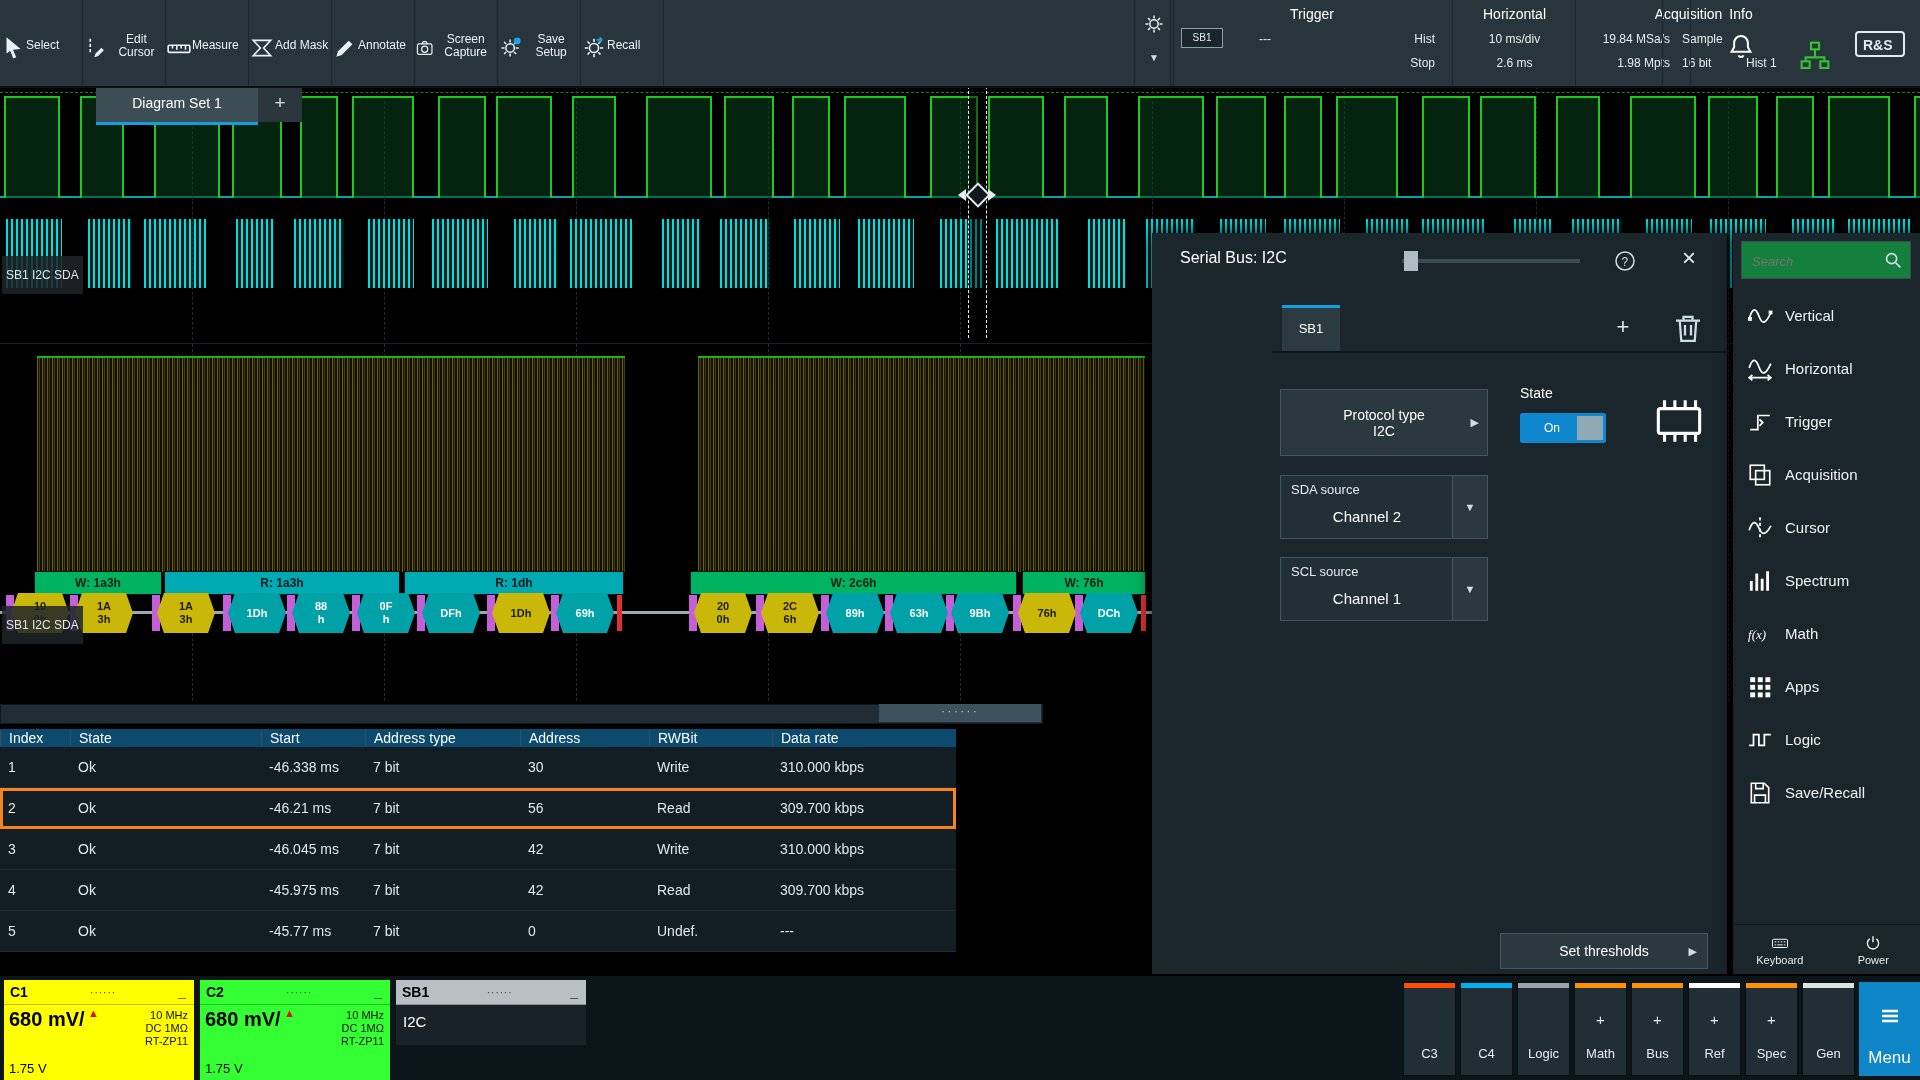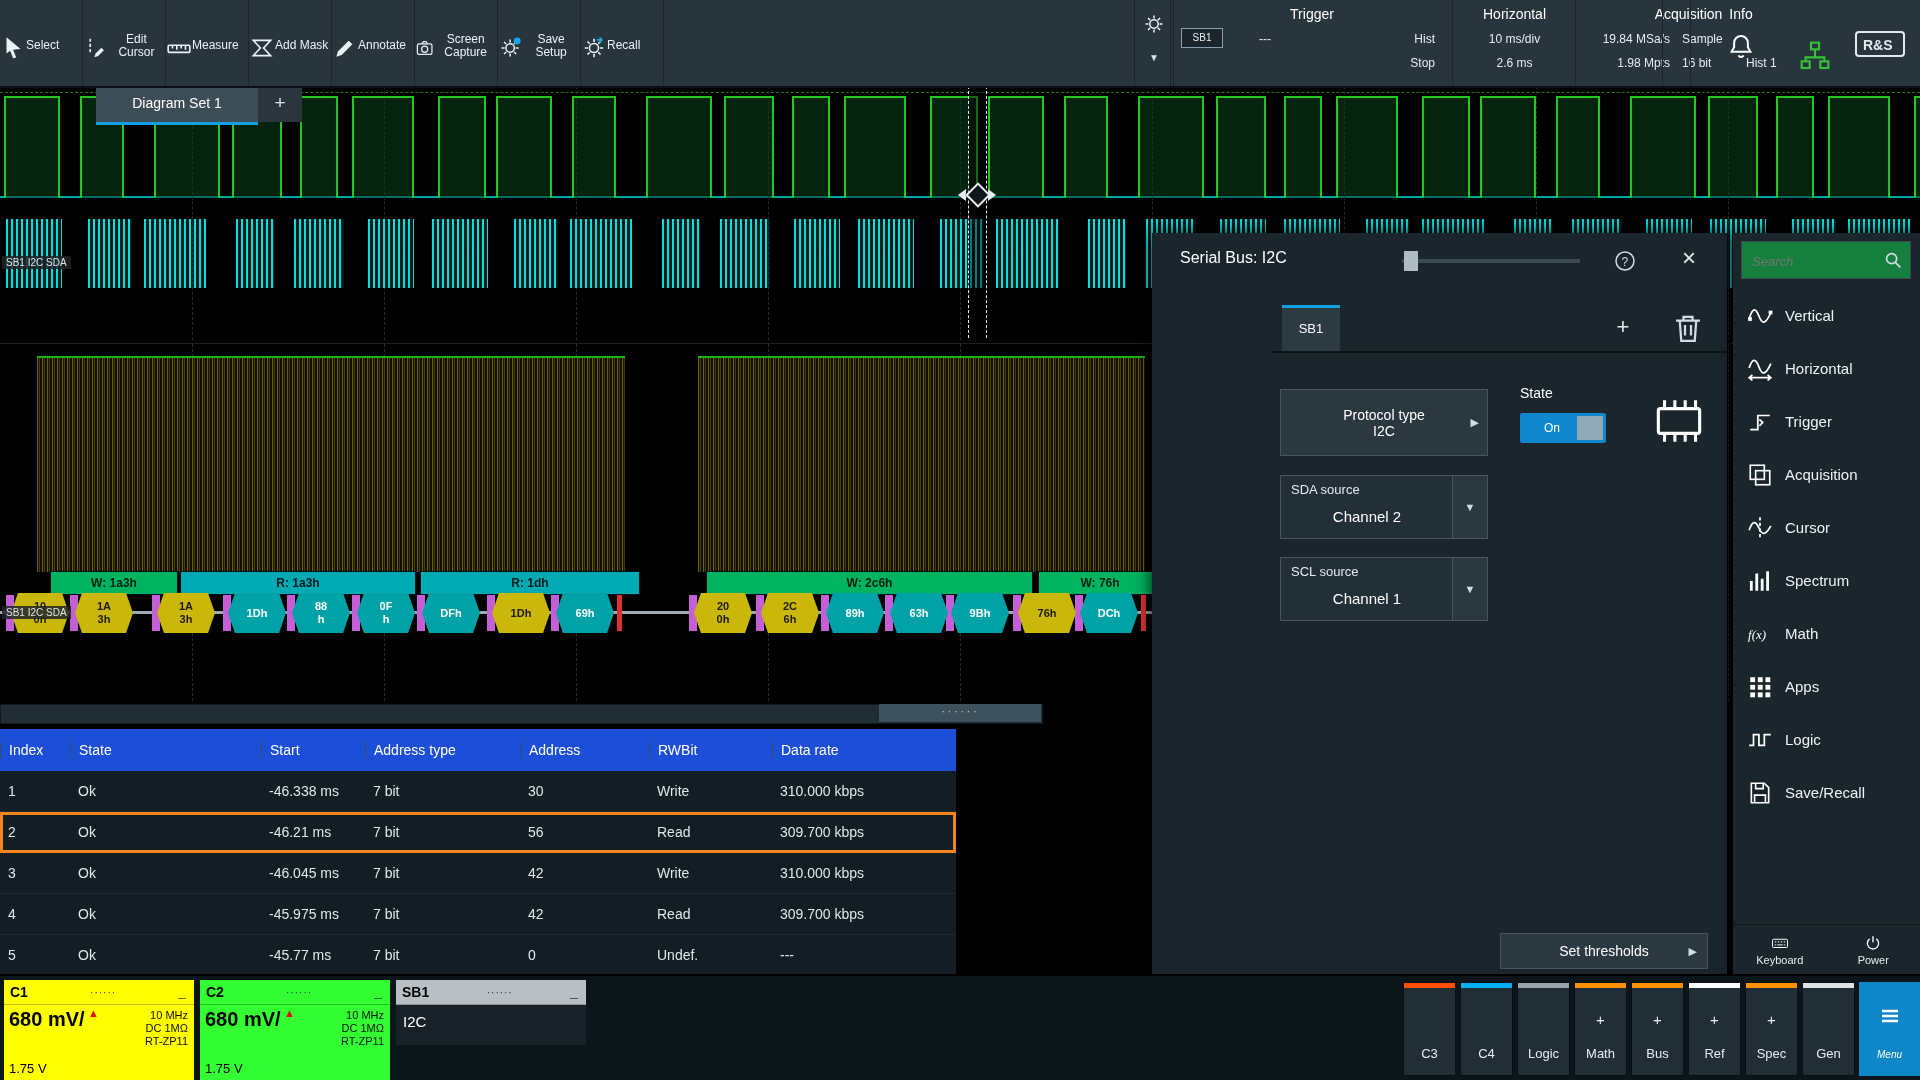--- a/index.html
+++ b/index.html
@@ -42,60 +42,60 @@
 
   
   #wave1{position:absolute;left:0;top:0;width:1920px;height:254px;overflow:hidden;}
   .topdash{position:absolute;left:0;top:6px;width:1920px;height:0;border-top:1px dashed #1d7a30;}
   .pulse{position:absolute;top:10px;height:100px;background:rgba(8,66,28,.55);
          border:2px solid #1ec81e;border-bottom:none;}
   .tealline{position:absolute;left:0;top:110px;width:1920px;height:2px;background:#00a8a8;}
   .burst{position:absolute;top:133px;height:69px;
          background:repeating-linear-gradient(90deg,#00dede 0 2px,rgba(0,70,70,.35) 2px 5px);}
   .vgrid{position:absolute;top:0;bottom:0;width:0;border-left:1px dashed #232d33;}
-  .wave-label{position:absolute;left:2px;background:rgba(30,36,40,.85);color:#dde6ea;font-size:10px;
-              padding:1px 4px;z-index:3;text-align:right;}
+  .wave-label{position:absolute;left:2px;background:rgba(30,36,40,.85);color:#dde6ea;font-size:12px;
+              padding:12px 4px;z-index:3;text-align:right;}
   .cursor-line{position:absolute;top:0;height:252px;width:0;border-left:1px dashed #e8eef1;z-index:3;}
   .cursor-fill{position:absolute;top:0;height:252px;width:16px;background:rgba(0,0,0,.45);z-index:2;}
   .cursor-handle{position:absolute;top:98px;width:38px;height:20px;z-index:4;}
   .cursor-handle .dia{position:absolute;left:11px;top:2px;width:14px;height:14px;background:#10181d;
                       border:2px solid #e8eef1;transform:rotate(45deg);}
   .cursor-handle .tl{position:absolute;left:0;top:5px;width:0;height:0;border-top:6px solid transparent;
                      border-bottom:6px solid transparent;border-right:8px solid #e8eef1;}
   .cursor-handle .tr{position:absolute;right:0;top:5px;width:0;height:0;border-top:6px solid transparent;
                      border-bottom:6px solid transparent;border-left:8px solid #e8eef1;}
 
   
   #wave2{position:absolute;left:0;top:257px;width:1920px;height:357px;overflow:hidden;border-top:1px solid #1a2227;}
   .block{position:absolute;top:12px;height:214px;border-top:2px solid #16b516;
          background:repeating-linear-gradient(90deg,#6e6000 0 1px,#191600 1px 2px,#443c00 2px 3px,#100e00 3px 5px);}
   .busline{position:absolute;left:0;top:267px;width:1152px;height:3px;background:#9aabb2;z-index:1;}
   .frame{position:absolute;top:227px;height:22px;display:flex;align-items:center;justify-content:center;
-         font-size:12px;font-weight:bold;z-index:2;border:1px solid #012;margin-left:16px;}
+         font-size:12px;font-weight:bold;z-index:2;border:1px solid #012;}
   .frame.write{background:#00b360;color:#00210f;}
   .frame.read{background:#00aab3;color:#001a1c;}
   .hex{position:absolute;top:249px;height:40px;width:58px;z-index:3;display:flex;align-items:center;
        justify-content:center;text-align:center;font-size:11px;line-height:1.15;font-weight:bold;
        clip-path:polygon(12% 0,88% 0,100% 50%,88% 100%,12% 100%,0 50%);}
   .hex.addr{background:#c9b70a;color:#201c00;}
   .hex.data{background:#00a2a8;color:#ffffff;}
   .ack{position:absolute;top:251px;height:36px;width:8px;background:#c45fd8;z-index:2;}
   .stopbit{position:absolute;top:251px;height:36px;width:5px;background:#e03030;z-index:2;}
 
   
   .hscroll{position:absolute;left:0;top:618px;width:1041px;height:18px;background:#202d35;border:1px solid #10181d;}
   .hthumb{position:absolute;left:879px;top:618px;width:162px;height:18px;background:#3d525d;z-index:2;
           color:#aebcc3;font-size:13px;letter-spacing:2px;text-align:center;line-height:14px;cursor:grab;}
 
   
   .res-table{position:absolute;left:0;top:643px;width:956px;}
   .res-row{display:grid;grid-template-columns:70px 191px 104px 155px 129px 123px 183px;height:40px;
            align-items:center;background:#121d24;border-bottom:1px solid #1e2b33;cursor:pointer;}
-  .res-head{display:grid;grid-template-columns:70px 191px 104px 155px 129px 123px 183px;height:42px;
-            align-items:center;background:#1d4ed8;}
+  .res-head{display:grid;grid-template-columns:70px 191px 104px 155px 129px 123px 183px;height:18px;
+            align-items:center;background:#0c4a6e;}
   .res-head .cell{font-size:14px;color:#ffffff;padding-left:8px;border-left:1px solid #354f5c;}
   .res-row .cell{font-size:14px;color:#dfe8ec;padding-left:8px;}
   .res-row.sel{outline:3px solid #f5841f;outline-offset:-3px;}
 
   
   .dialog{position:absolute;left:1152px;top:233px;width:575px;height:741px;background:#1b262c;z-index:10;
           box-shadow:0 0 16px rgba(0,0,0,.85);}
   .dlg-title{position:absolute;left:28px;top:16px;font-size:16px;color:#fff;}
   .dlg-slider{position:absolute;left:250px;top:26px;width:178px;height:4px;background:#3c4a52;cursor:pointer;}
   .dlg-slider .knob{position:absolute;left:2px;top:-8px;width:14px;height:20px;background:#aebcc3;}
@@ -176,21 +176,21 @@
   .bus-body .v{position:absolute;left:7px;top:8px;font-size:15px;color:#fff;}
   #bottom-buttons{position:absolute;left:1403px;top:6px;height:94px;display:flex;}
   .bb-btn{width:53px;height:94px;margin-right:4px;background:#222e35;border:1px solid #0a0f12;
           box-sizing:border-box;position:relative;cursor:pointer;}
   .bb-stripe{position:absolute;left:0;top:0;width:100%;height:5px;}
   .bb-plus{position:absolute;left:0;top:28px;width:100%;text-align:center;font-size:15px;color:#e6edf0;}
   .bb-label{position:absolute;left:0;bottom:14px;width:100%;text-align:center;font-size:13px;color:#e6edf0;}
   .menu-btn{position:absolute;left:1859px;top:6px;width:61px;height:94px;background:#0f86c8;cursor:pointer;}
   .menu-btn .ic{position:absolute;left:50%;margin-left:-12px;top:22px;width:24px;height:24px;}
   .menu-btn .ic svg{width:100%;height:100%;}
-  .menu-btn .lb{position:absolute;left:0;bottom:16px;width:100%;text-align:center;font-size:10px;color:#fff;font-style:italic;}
+  .menu-btn .lb{position:absolute;left:0;bottom:8px;width:100%;text-align:center;font-size:17px;color:#fff;}
 </style>
 </head>
 <body>
 
 <div class="app">
 
   <div class="toolbar">
     <div id="toolbar-buttons">
         <div class="tb-btn">
           <span class="tb-icon"><svg viewBox="0 0 24 24">

